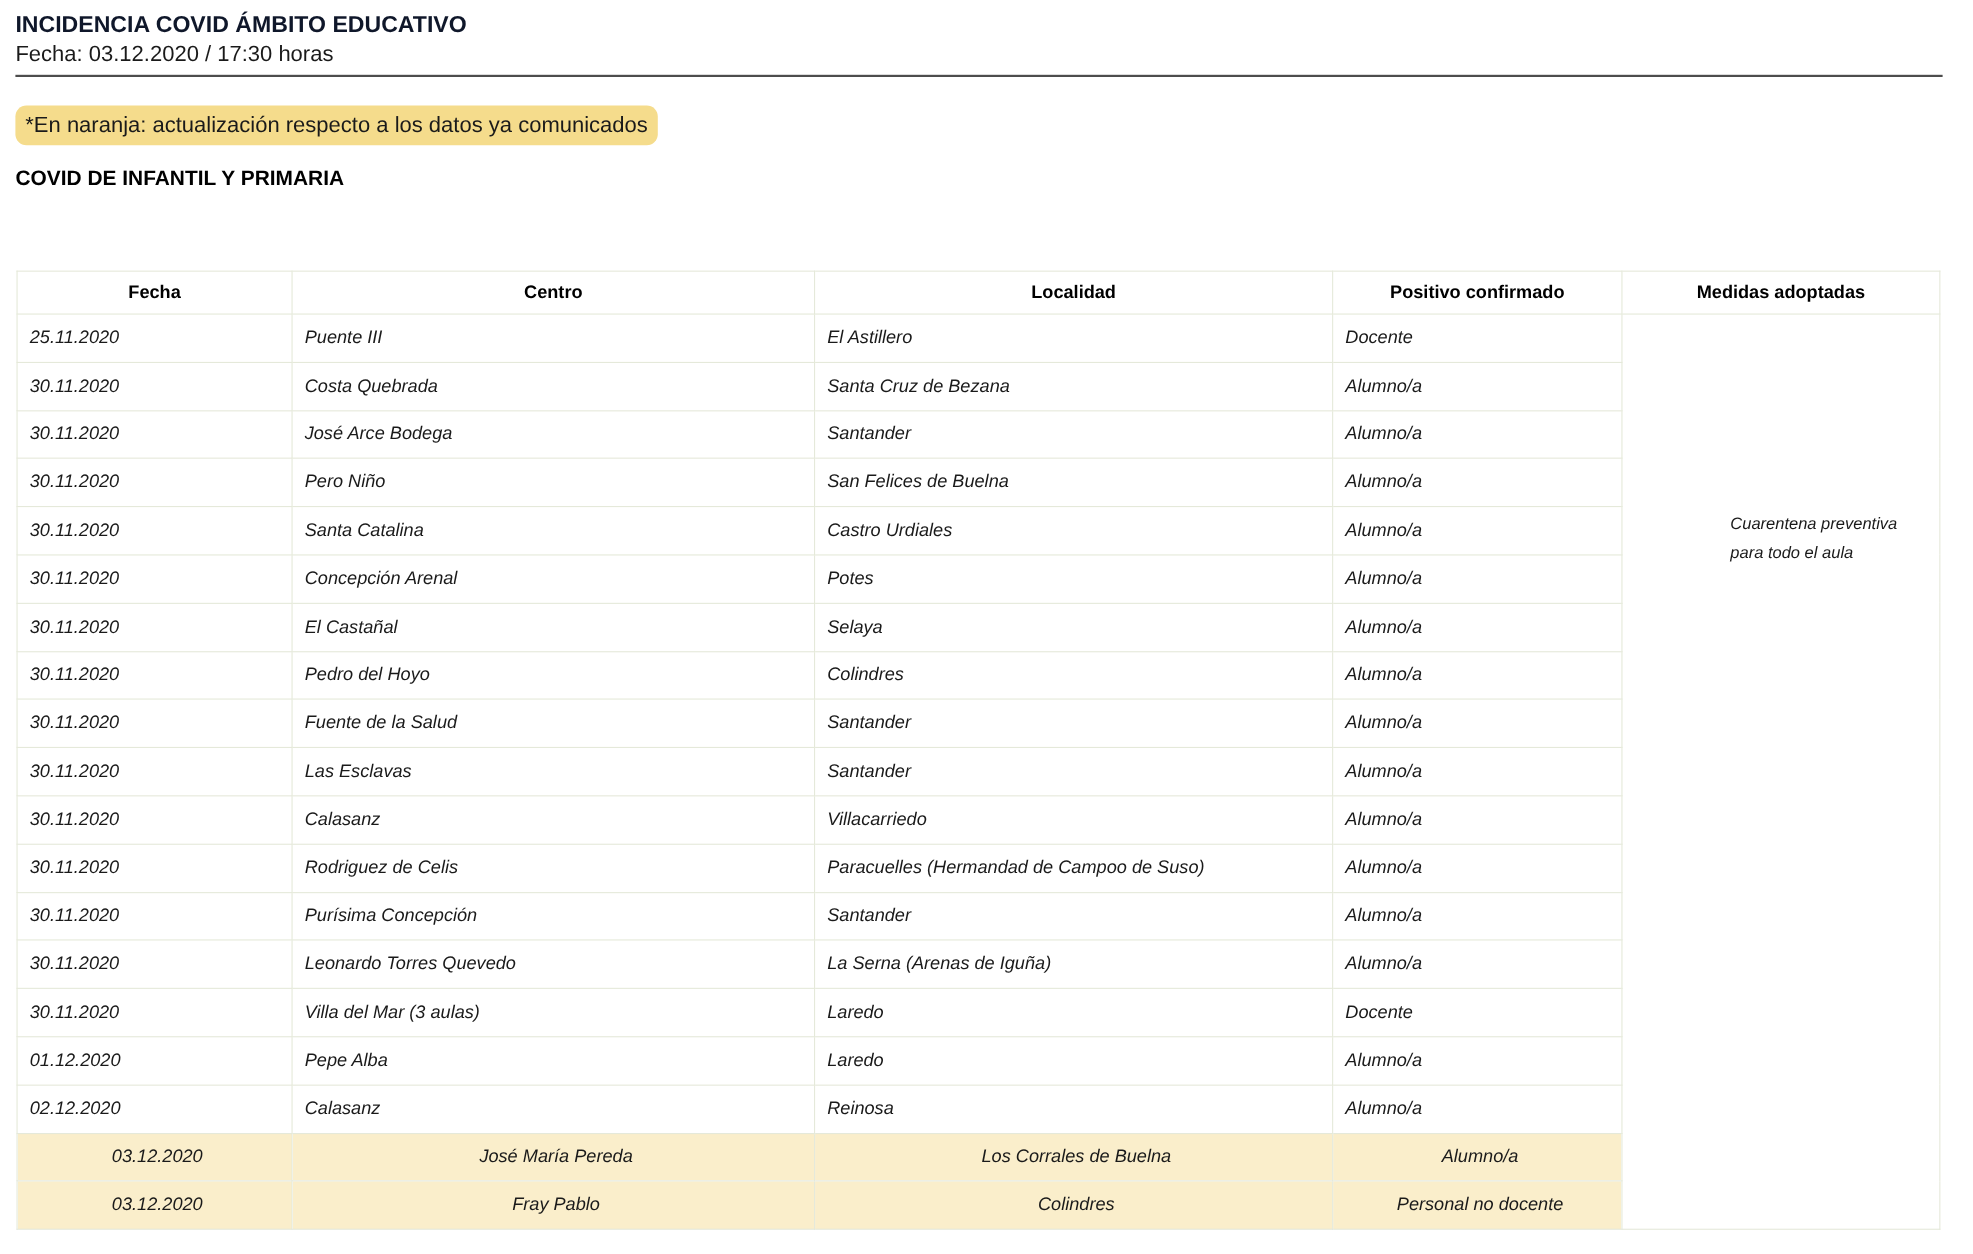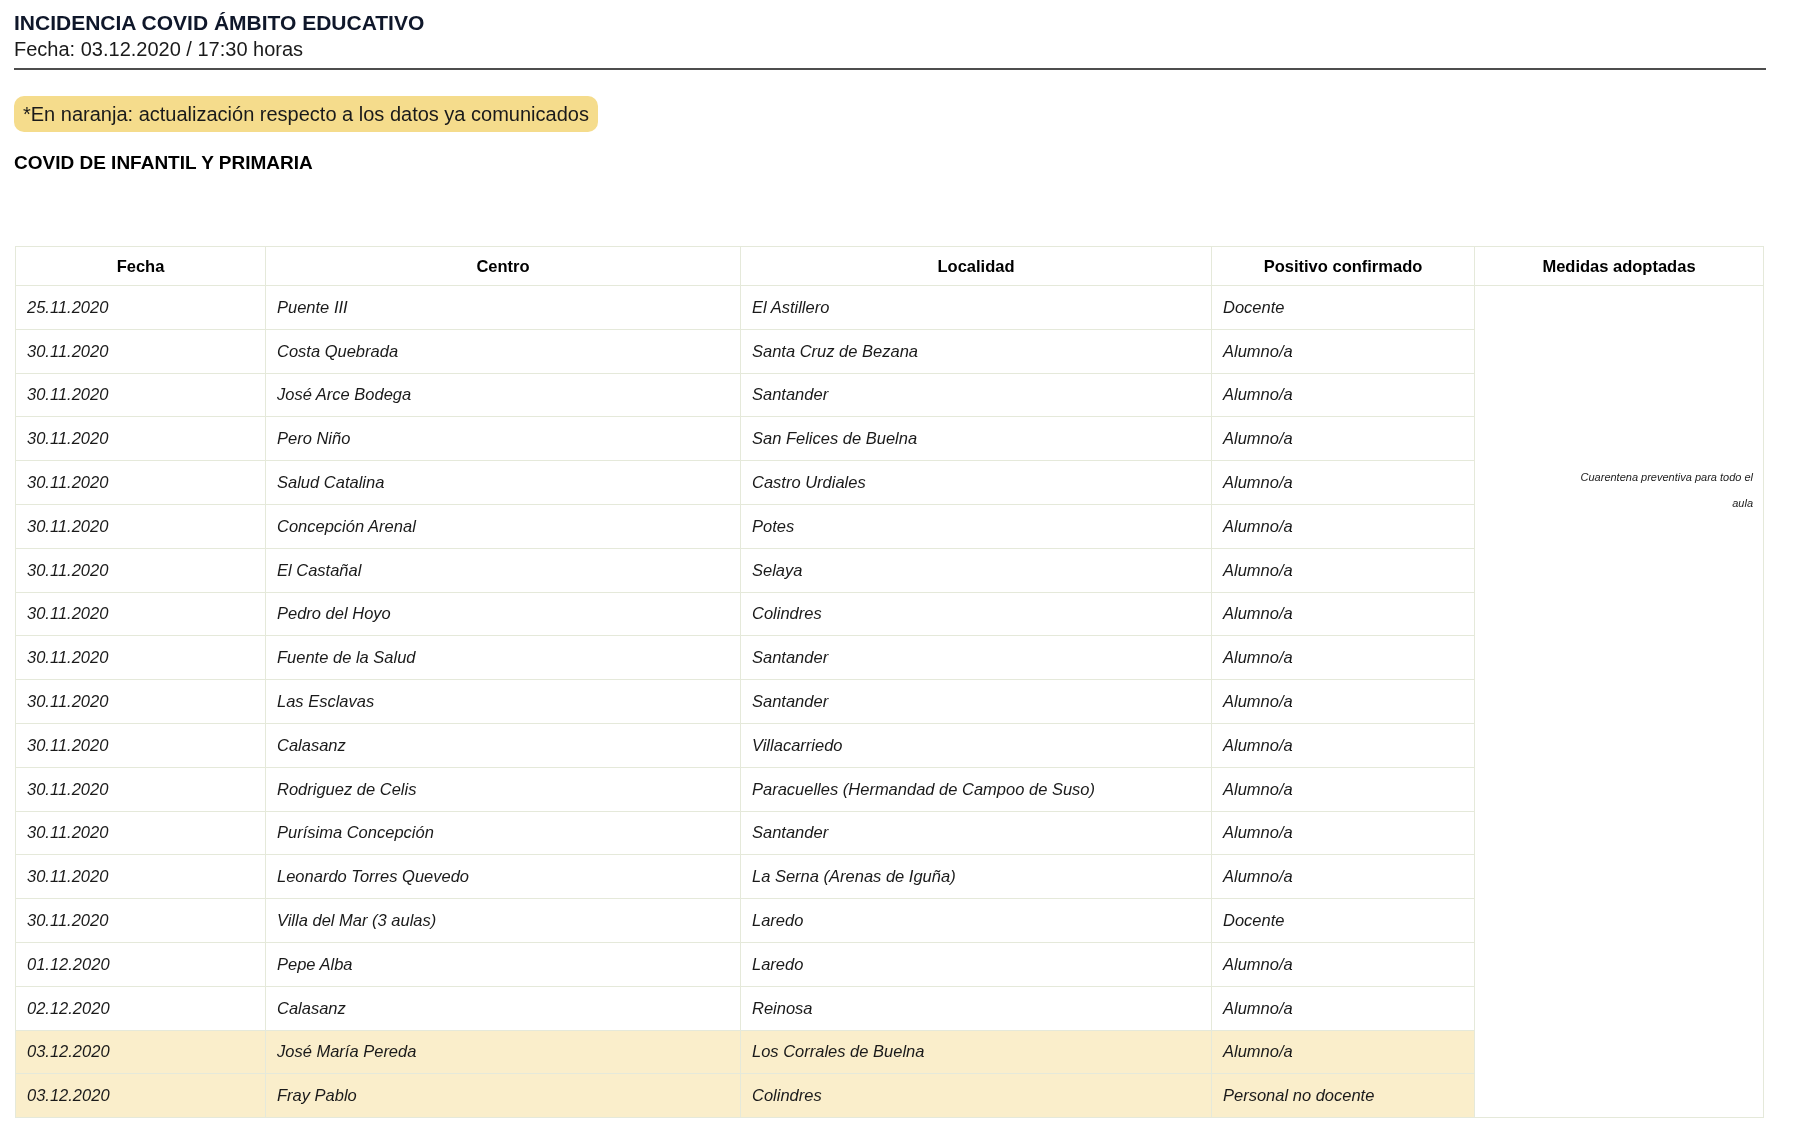--- a/index.html
+++ b/index.html
@@ -82,32 +82,31 @@
   table.incidents th {
     font-weight: bold;
     text-align: center;
     color: #000000;
     padding: 0 4px;
   }
   table.incidents td {
     text-align: left;
     padding: 0 6px 0 11px;
   }
-  table.incidents tr.hl td { background: var(--row-hl, #FAEECB); }
+  table.incidents tr.hl td { background: var(--row-hl, #FAEECB); text-align: center; }
   td.measures {
     vertical-align: top !important;
     background: #ffffff !important;
     padding: 178px 16px 0 98px !important;
     white-space: normal !important;
   }
   td.measures .measures-text {
     width: 180px;
     line-height: 26px;
-    font-size: 11px;
-    text-align: right;
+    font-size: 15px;
   }
 </style>
 </head>
 <body>
 
 <div class="page">
 
   <div class="doc-title">INCIDENCIA COVID ÁMBITO EDUCATIVO</div>
   <div class="date-line">Fecha: 03.12.2020 / 17:30 horas</div>
   <div class="header-divider"></div>
@@ -156,21 +155,21 @@
       <td>Alumno/a</td>
     </tr>
         <tr>
       <td>30.11.2020</td>
       <td>Pero Niño</td>
       <td>San Felices de Buelna</td>
       <td>Alumno/a</td>
     </tr>
         <tr>
       <td>30.11.2020</td>
-      <td>Salud Catalina</td>
+      <td>Santa Catalina</td>
       <td>Castro Urdiales</td>
       <td>Alumno/a</td>
     </tr>
         <tr>
       <td>30.11.2020</td>
       <td>Concepción Arenal</td>
       <td>Potes</td>
       <td>Alumno/a</td>
     </tr>
         <tr>

